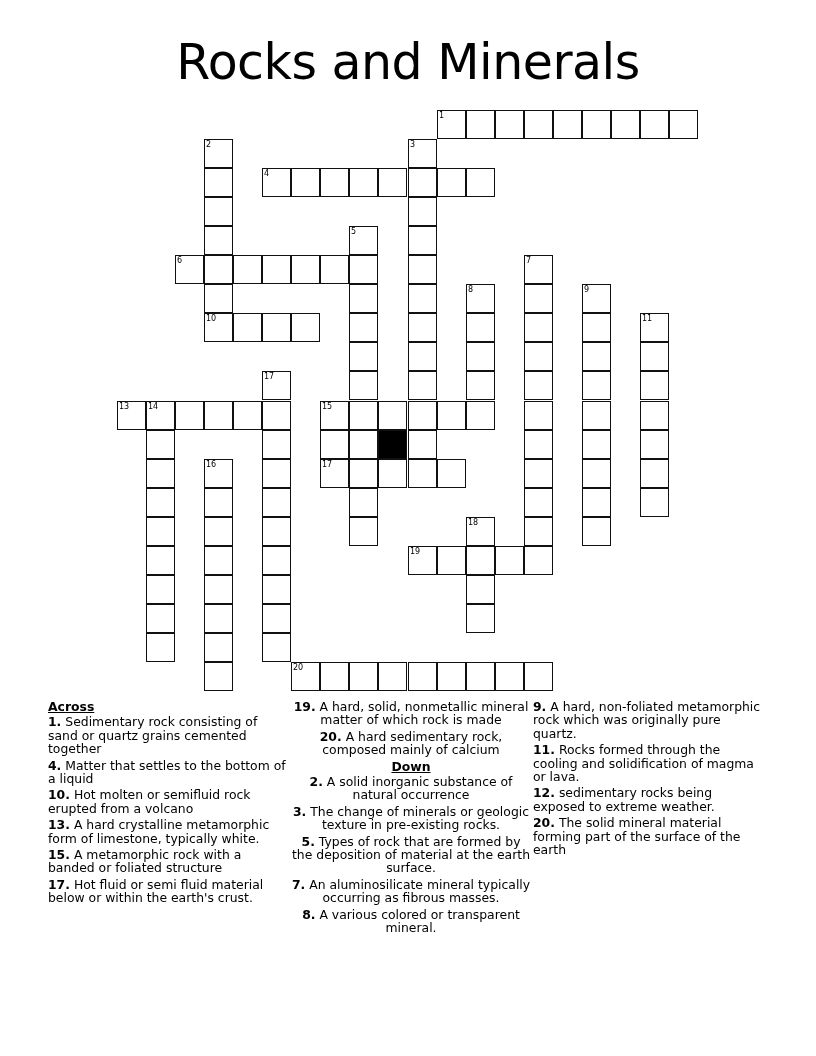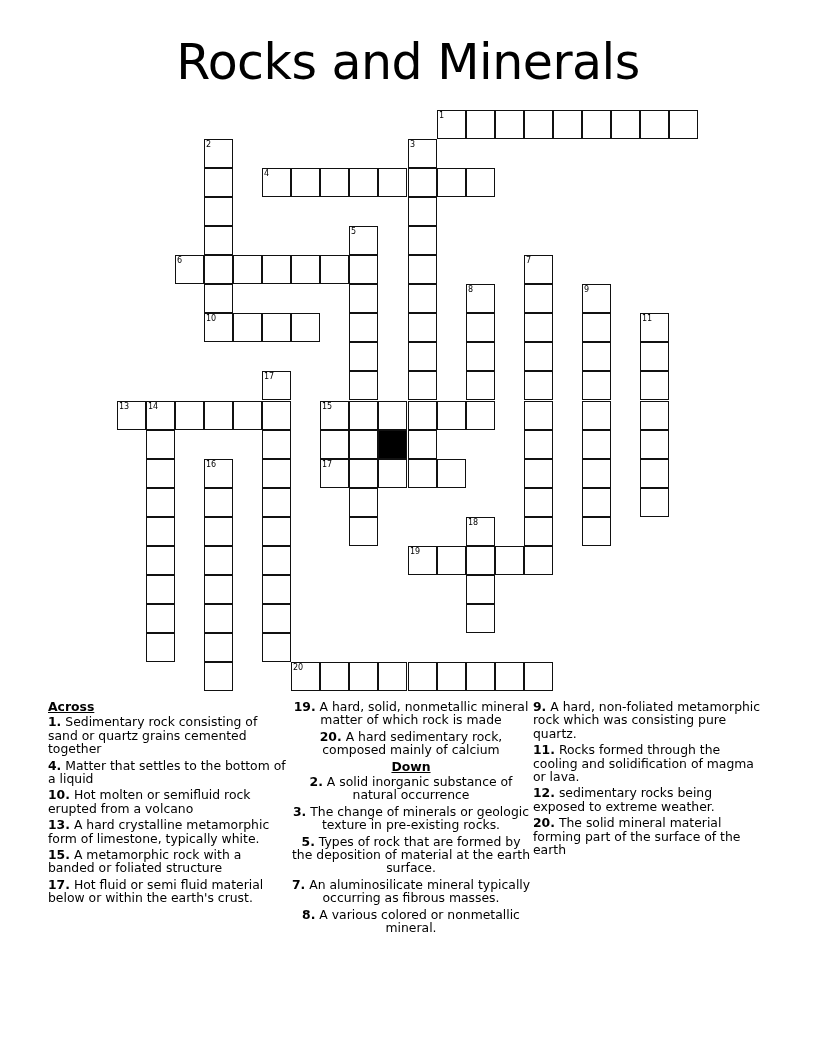--- a/index.html
+++ b/index.html
@@ -223,21 +223,21 @@
 </div>
 
 <div class="clues" id="col2">
   <div class="clue"><b>19.</b> <span>A hard, solid, nonmetallic mineral matter of which rock is made</span></div>
   <div class="clue"><b>20.</b> <span>A hard sedimentary rock, composed mainly of calcium</span></div>
   <div class="heading">Down</div>
   <div class="clue"><b>2.</b> <span>A solid inorganic substance of natural occurrence</span></div>
   <div class="clue"><b>3.</b> <span>The change of minerals or geologic texture in pre-existing rocks.</span></div>
   <div class="clue"><b>5.</b> <span>Types of rock that are formed by the deposition of material at the earth surface.</span></div>
   <div class="clue"><b>7.</b> <span>An aluminosilicate mineral typically occurring as fibrous masses.</span></div>
-  <div class="clue"><b>8.</b> <span>A various colored or nonmetallic mineral.</span></div>
+  <div class="clue"><b>8.</b> <span>A various colored or transparent mineral.</span></div>
 </div>
 
 <div class="clues" id="col3">
-  <div class="clue"><b>9.</b> <span>A hard, non-foliated metamorphic rock which was consisting pure quartz.</span></div>
+  <div class="clue"><b>9.</b> <span>A hard, non-foliated metamorphic rock which was originally pure quartz.</span></div>
   <div class="clue"><b>11.</b> <span>Rocks formed through the cooling and solidification of magma or lava.</span></div>
   <div class="clue"><b>12.</b> <span>sedimentary rocks being exposed to extreme weather.</span></div>
   <div class="clue"><b>20.</b> <span>The solid mineral material forming part of the surface of the earth</span></div>
 </div>
 
 </body></html>

